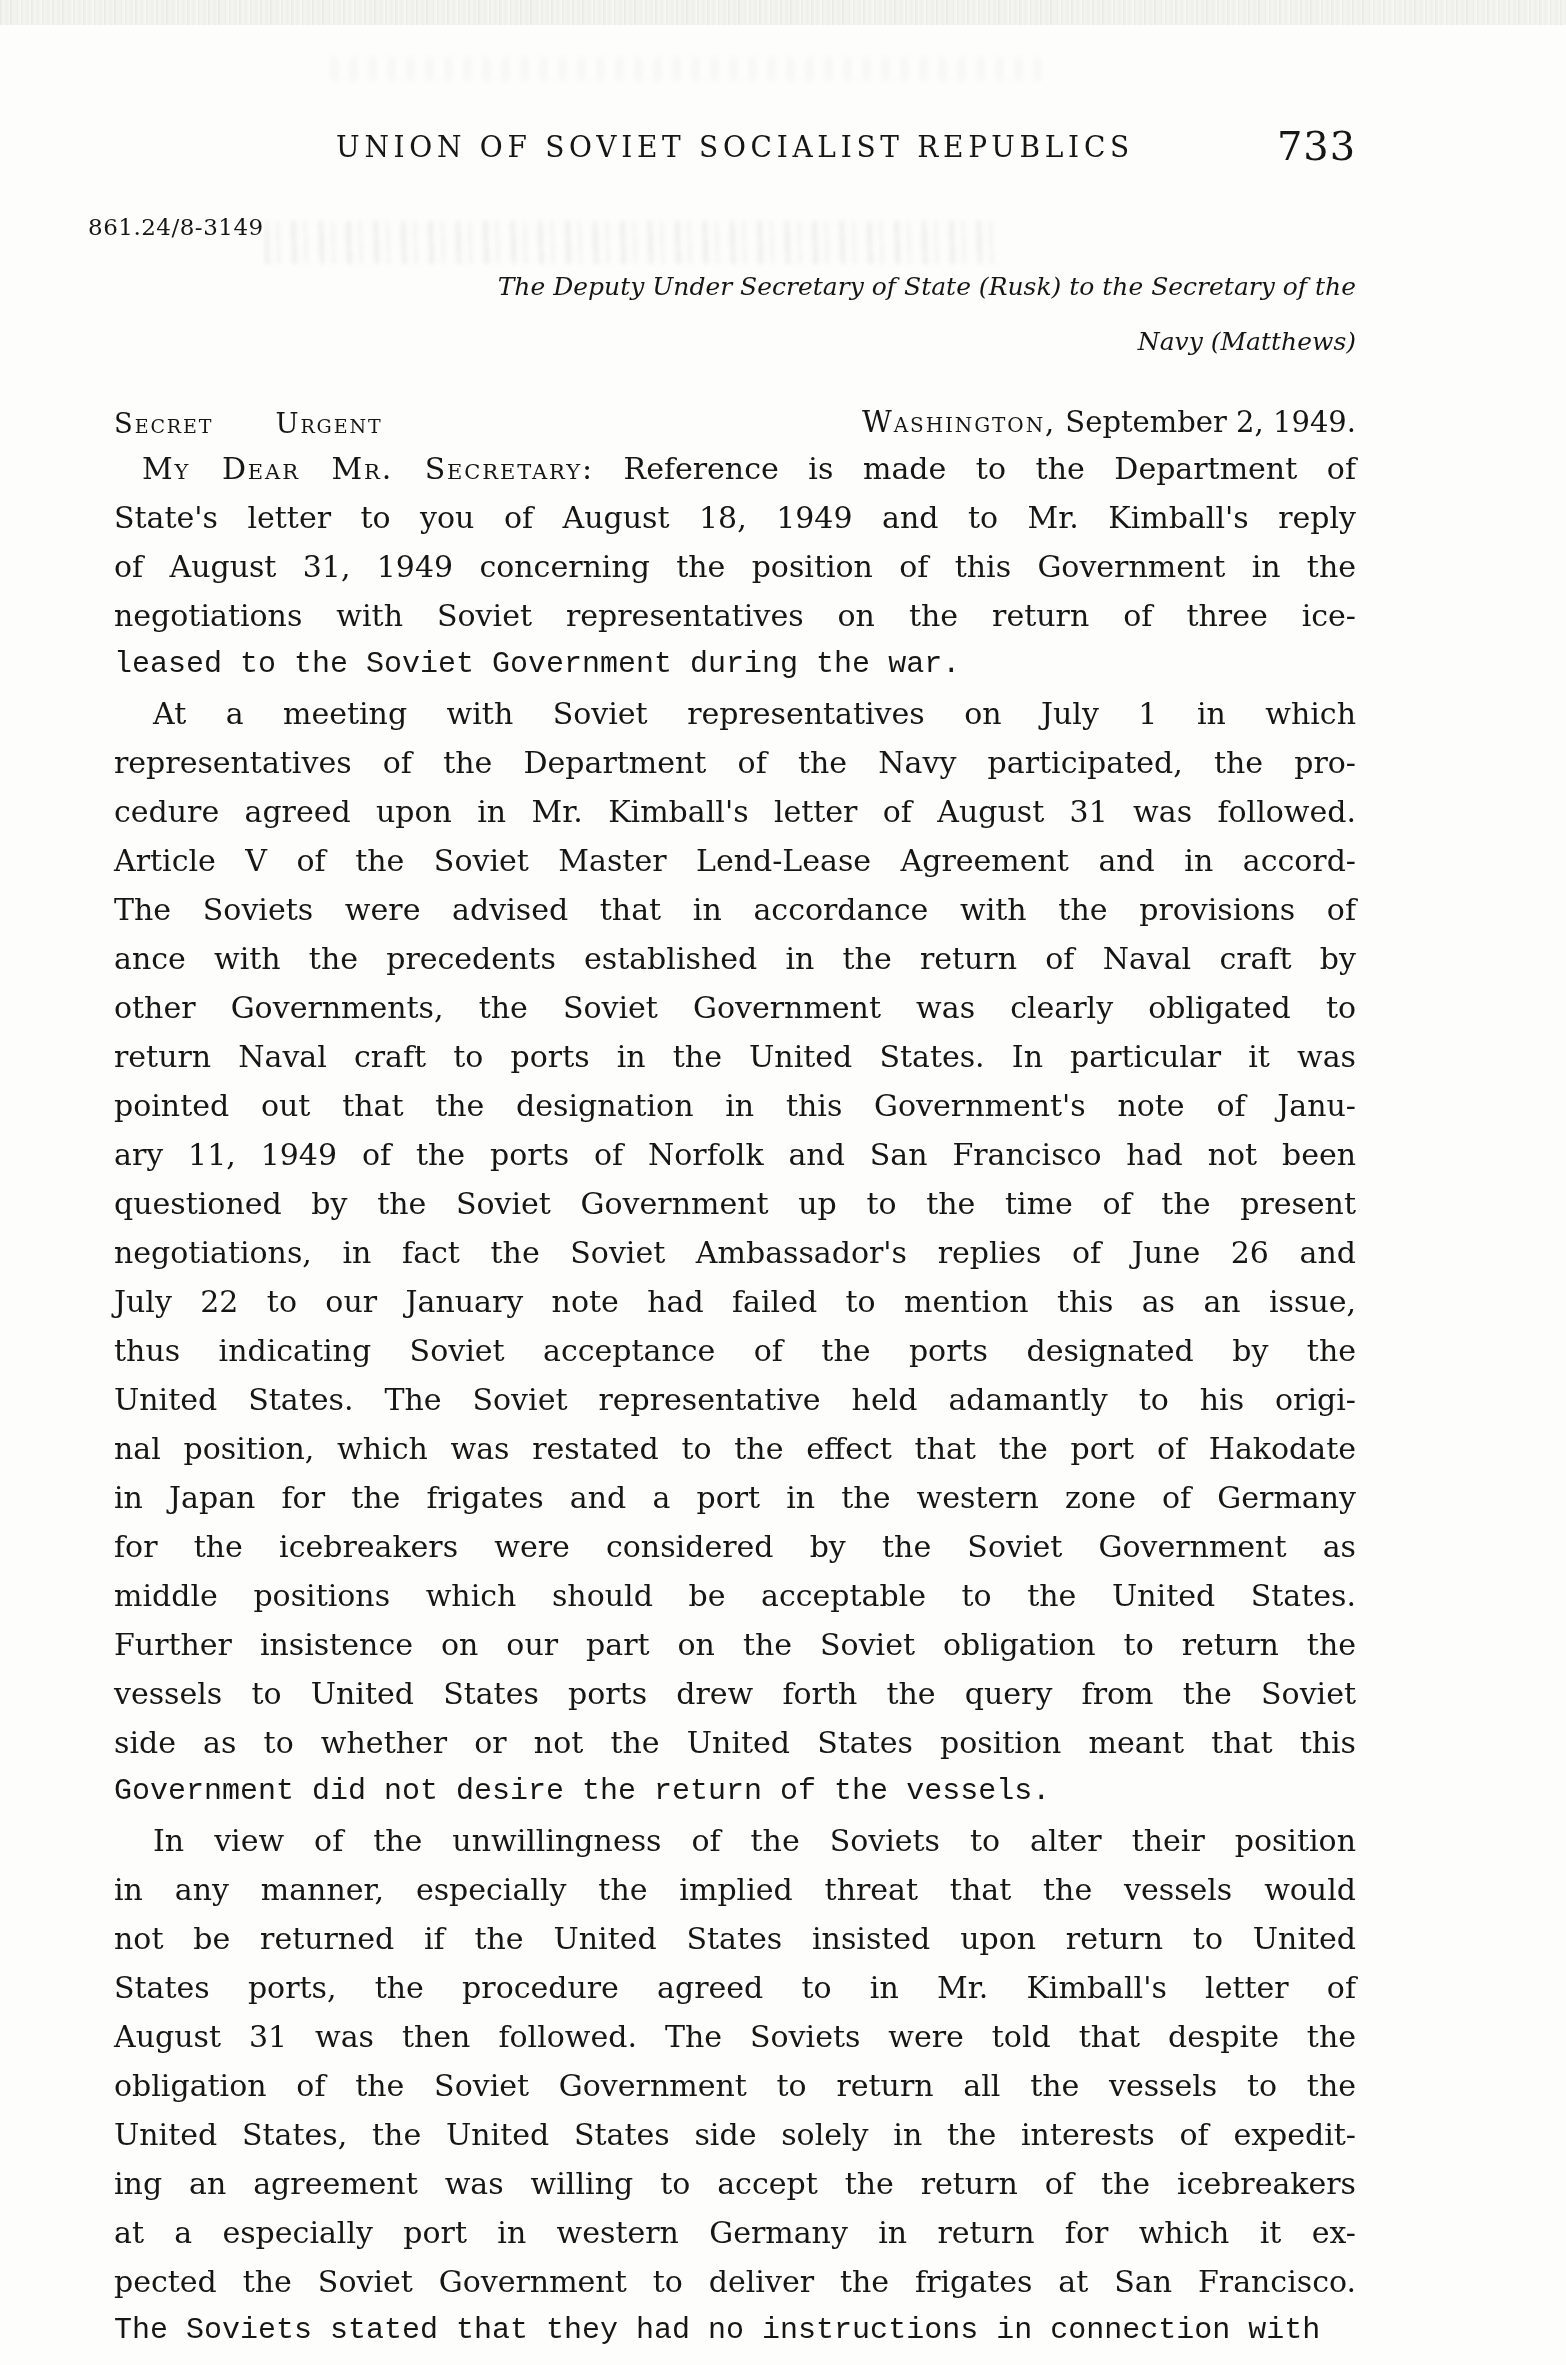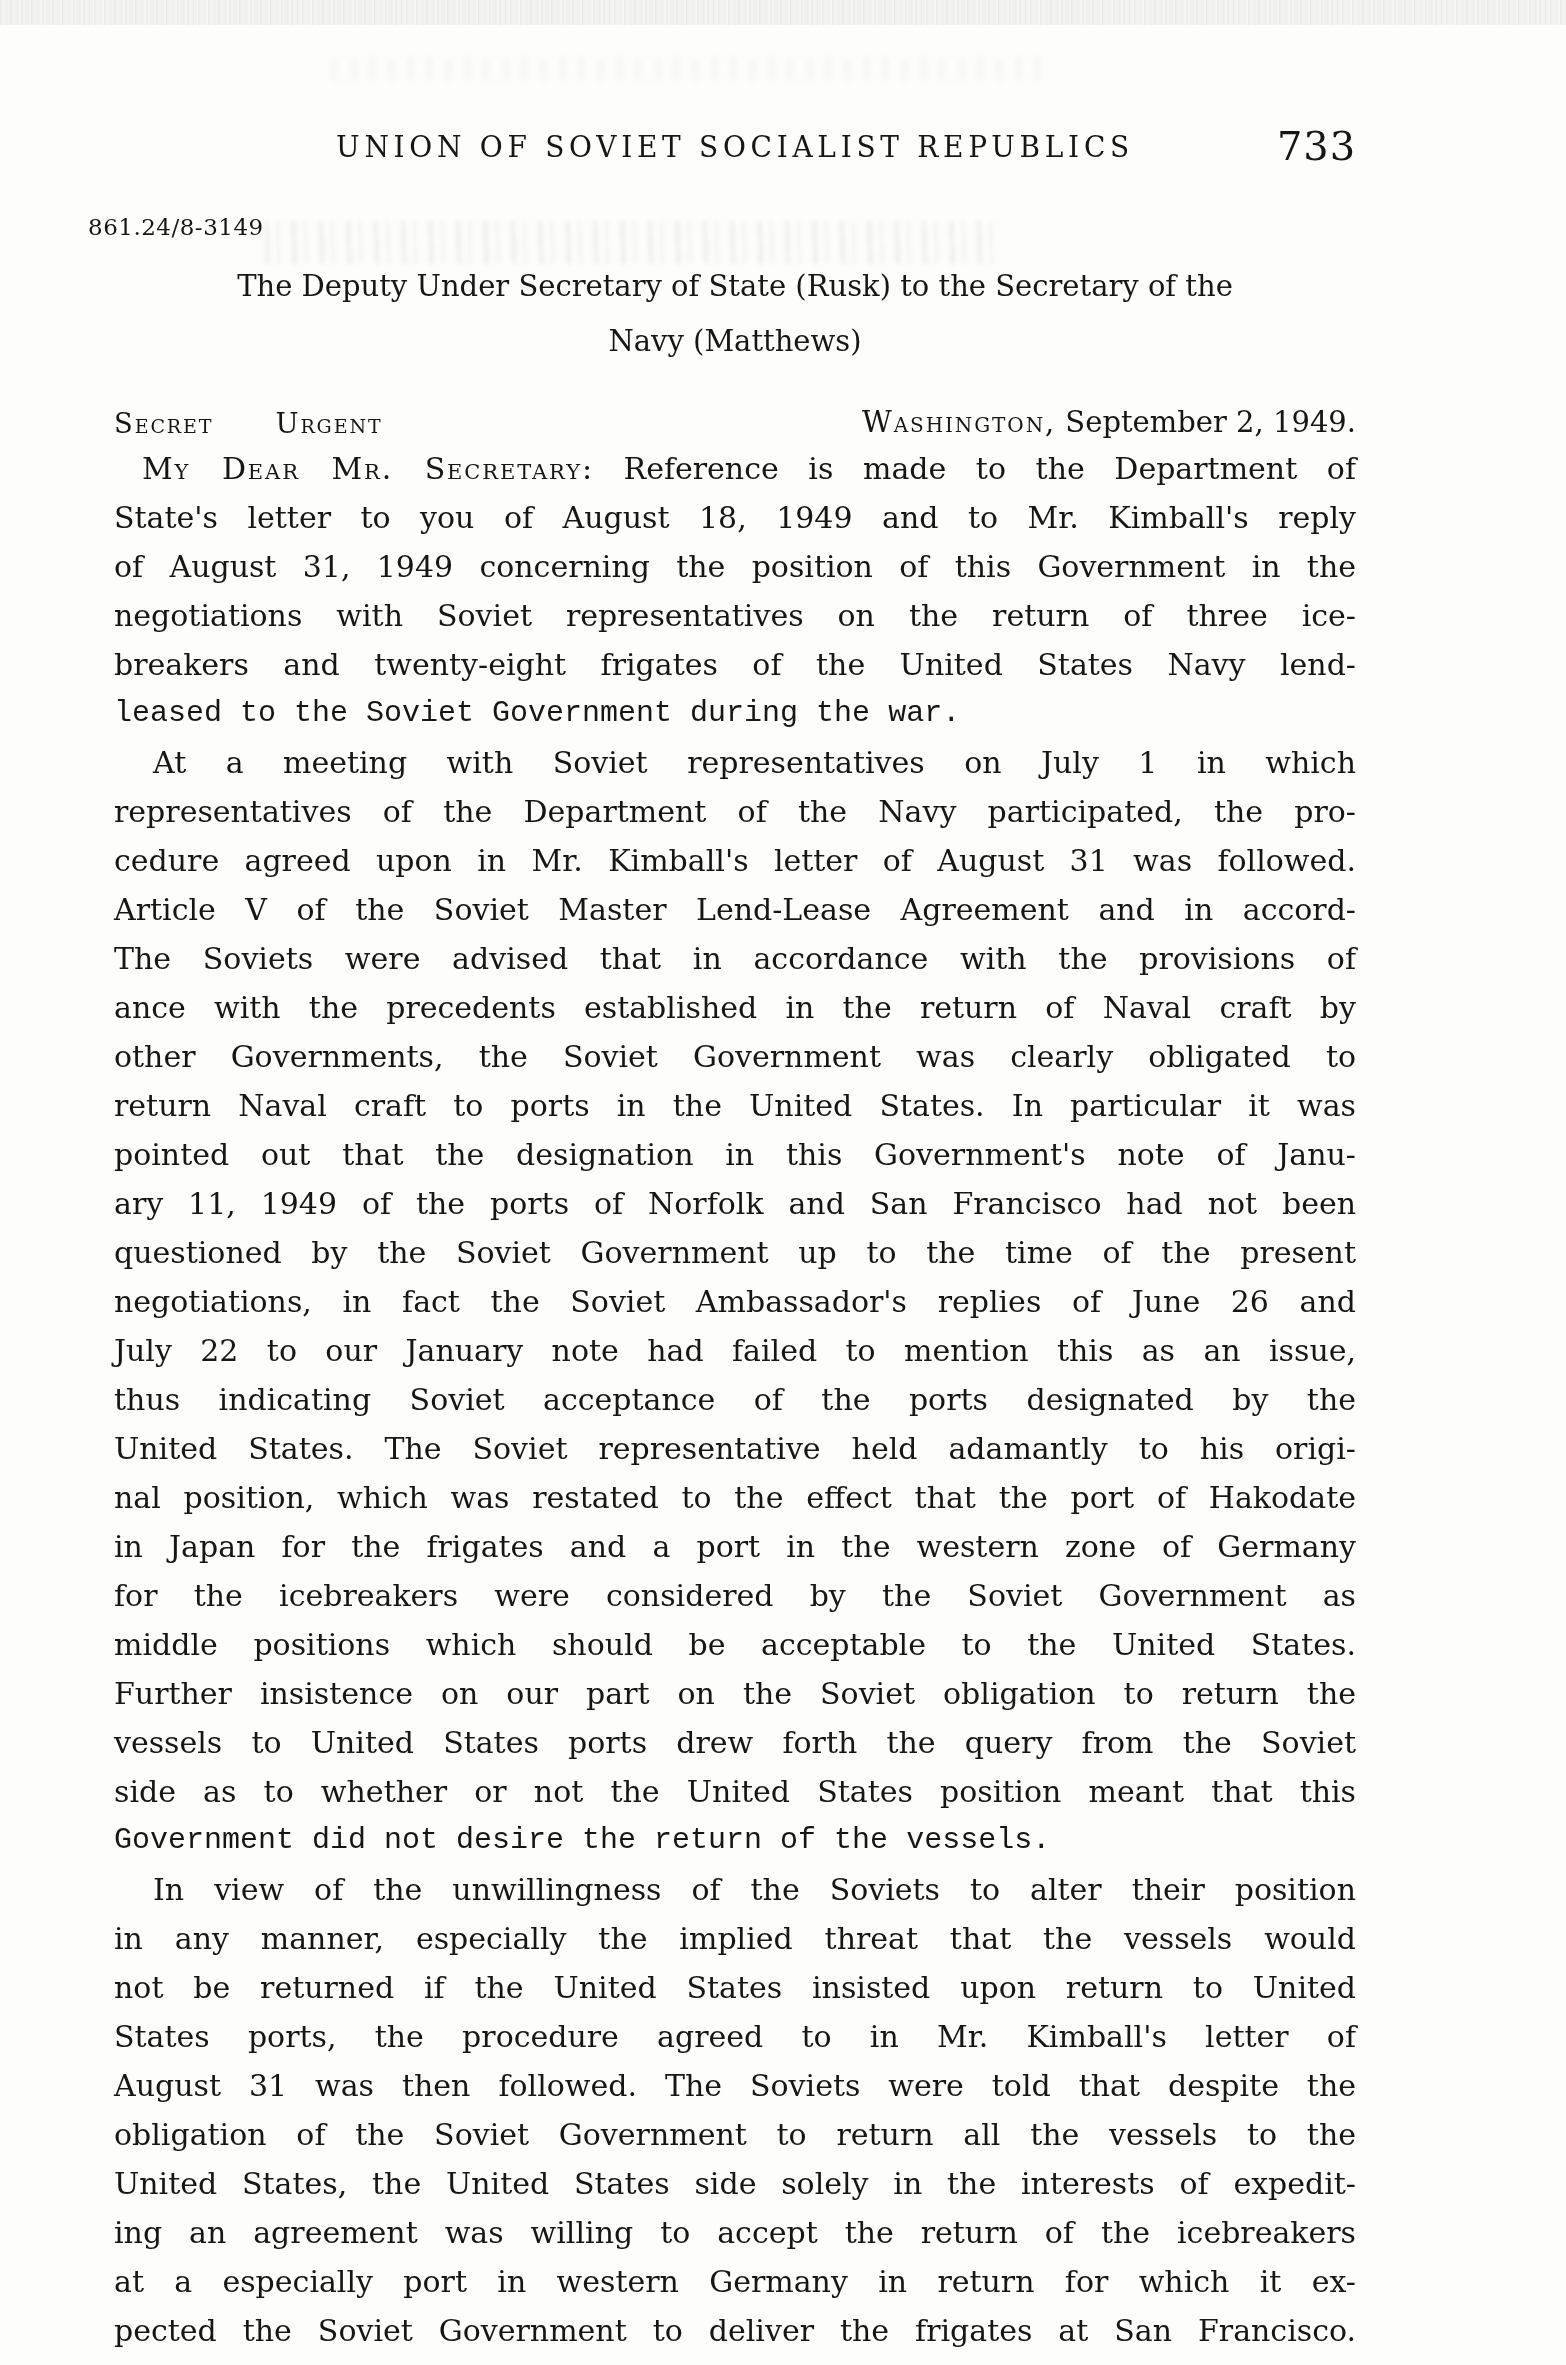--- a/index.html
+++ b/index.html
@@ -55,22 +55,23 @@
     font-size: 40px;
     letter-spacing: 0.9px;
   }
   .file-number {
     position: absolute; top: 214px; left: 88px;
     font-size: 23px;
     letter-spacing: 0.5px;
   }
   .doc-title {
     position: absolute; top: 259px; left: 114px; width: 1242px;
-    font-size: 29px;
-    text-align: center;
+    font-style: italic;
+    font-size: 25px;
+    text-align: right;
     line-height: 55px;
   }
   .class-row {
     position: absolute; top: 405px; left: 114px; width: 1242px; height: 47px;
     font-size: 27.4px;
   }
   .smallcaps { font-variant: small-caps; letter-spacing: 1.9px; }
   .class-row .left { position: absolute; left: 0; top: 2.8px; }
   .class-row .left .gap { display: inline-block; width: 62px; }
   .class-row .right {
@@ -121,21 +122,20 @@
     <div class="right">
       <span class="smallcaps">Washington,</span><span> September 2, 1949.</span>
     </div>
   </div>
 
   <div class="letter-body">
       <div class="bline ind-sm"><span class="smallcaps">My Dear Mr. Secretary:</span> Reference is made to the Department of</div>
       <div class="bline">State's letter to you of August 18, 1949 and to Mr. Kimball's reply</div>
       <div class="bline">of August 31, 1949 concerning the position of this Government in the</div>
       <div class="bline">negotiations with Soviet representatives on the return of three ice-</div>
-      <div class="bline">breakers and twenty-eight frigates of the United States Navy lend-</div>
       <div class="bline lastline">leased to the Soviet Government during the war.</div>
       <div class="bline ind">At a meeting with Soviet representatives on July 1 in which</div>
       <div class="bline">representatives of the Department of the Navy participated, the pro-</div>
       <div class="bline">cedure agreed upon in Mr. Kimball's letter of August 31 was followed.</div>
       <div class="bline">Article V of the Soviet Master Lend-Lease Agreement and in accord-</div>
       <div class="bline">The Soviets were advised that in accordance with the provisions of</div>
       <div class="bline">ance with the precedents established in the return of Naval craft by</div>
       <div class="bline">other Governments, the Soviet Government was clearly obligated to</div>
       <div class="bline">return Naval craft to ports in the United States. In particular it was</div>
       <div class="bline">pointed out that the designation in this Government's note of Janu-</div>

